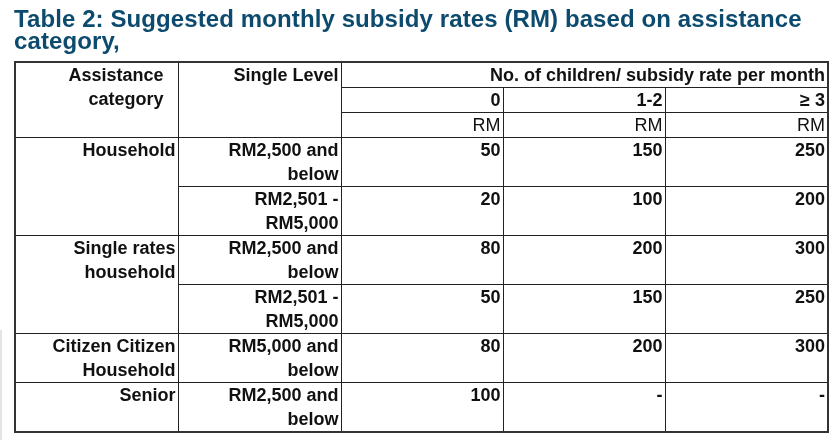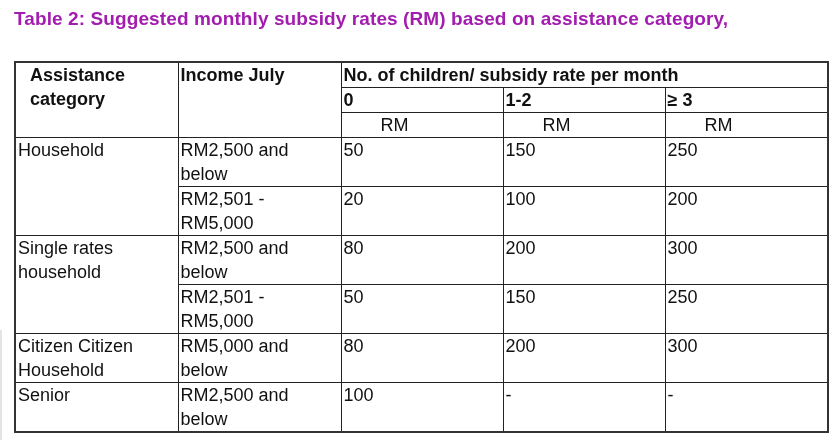--- a/index.html
+++ b/index.html
@@ -1,28 +1,28 @@
 <!DOCTYPE html>
 <html><head>
 <meta charset="utf-8">
 <style>
   html, body { margin:0; padding:0; background:#ffffff; }
   body { width:840px; height:448px; position:relative; overflow:hidden;
          font-family:"Liberation Sans", sans-serif; color:#111; }
   .title { position:absolute; left:14px; top:8px; width:820px;
-           font-weight:bold; font-size:19px; line-height:22px; letter-spacing:0.1px; color:#a21caf; }
+           font-weight:bold; font-size:24px; line-height:22px; letter-spacing:0.1px; color:#0c4a6e; }
   table { position:absolute; left:14px; top:61px; border-collapse:collapse;
           table-layout:fixed; width:813px; }
-  td, th { border:1.5px solid #222; text-align:left; vertical-align:top;
+  td, th { border:1.5px solid #222; text-align:right; vertical-align:top;
            font-size:18px; line-height:24px; padding:0 2px; font-weight:normal; }
   th.b { font-weight:bold; }
   .h1 td, .h1 th { height:22px; }
   .h2 th { height:24px; }
   .h3 th { height:23px;padding-left:39px; }
-  tbody td { height:48px; }
+  tbody td { height:48px;font-weight:bold; }
   .outer { border:2px solid #333; }
   .edge { position:absolute; left:0; top:330px; width:2px; height:110px; background:#e4e4e4; }
 </style>
 </head>
 <body>
 
 <div class="edge"></div>
 
 <div class="title">
   <div>Table 2: Suggested monthly subsidy rates (RM) based on assistance category,</div>
@@ -32,21 +32,21 @@
   <colgroup>
     <col style="width:163px">
       <col style="width:163px">
       <col style="width:162px">
       <col style="width:162px">
       <col style="width:163px">
   </colgroup>
   <thead>
     <tr class="h1">
       <th class="b" rowspan="3" style="padding:0 14px;">Assistance category</th>
-      <th class="b" rowspan="3">Income July</th>
+      <th class="b" rowspan="3">Single Level</th>
       <th class="b" colspan="3">No. of children/ subsidy rate per month</th>
     </tr>
     <tr class="h2">
       <th class="b">0</th>
       <th class="b">1-2</th>
       <th class="b">≥ 3</th>
     </tr>
     <tr class="h3">
       <th>RM</th>
       <th>RM</th>

